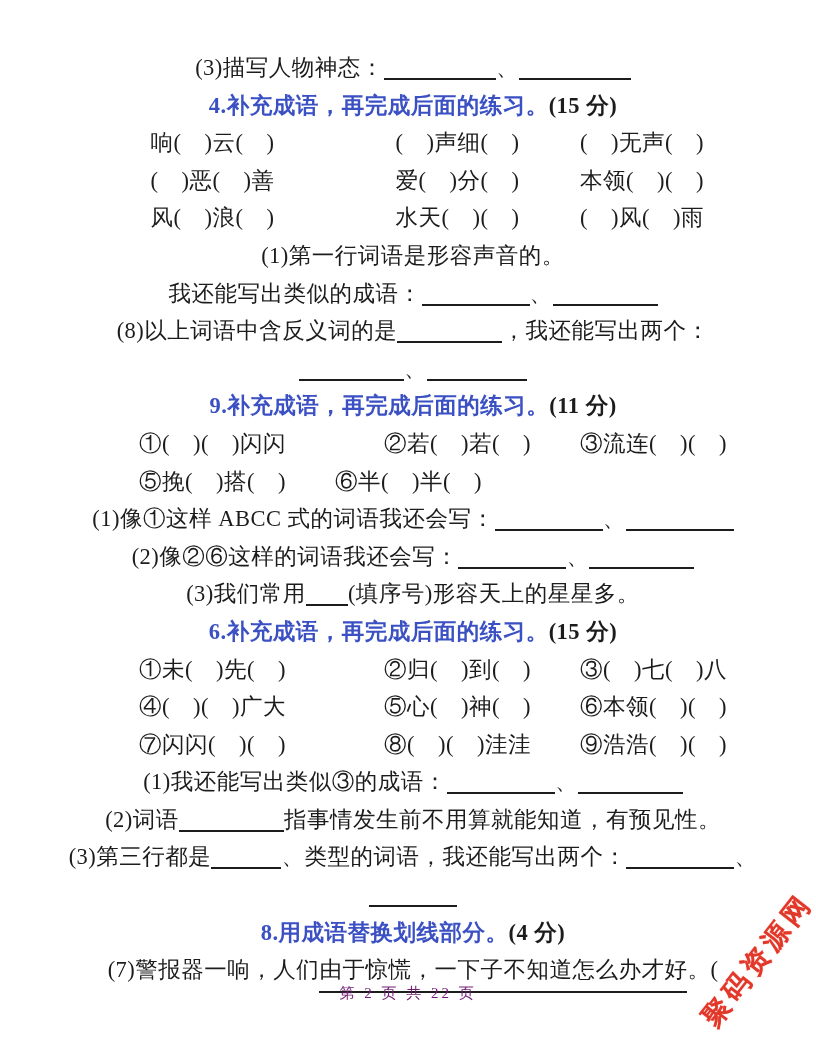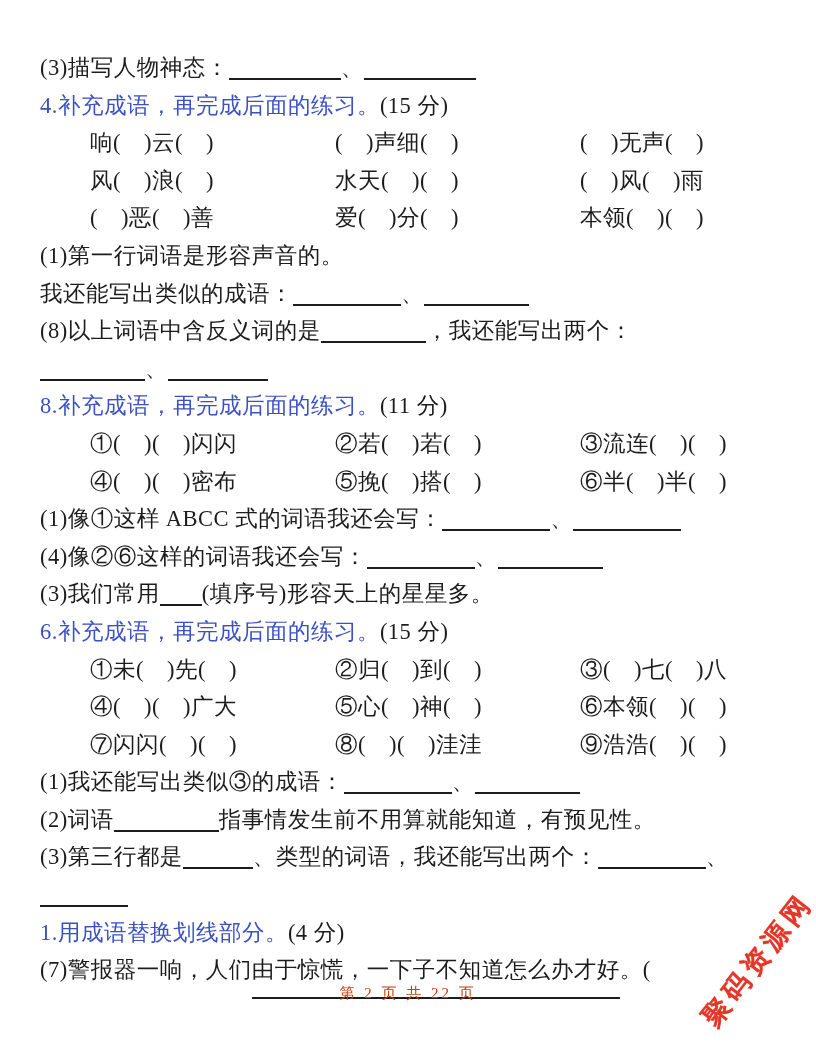--- a/index.html
+++ b/index.html
@@ -13,51 +13,52 @@
   }
   .content{
     position:absolute;
     left:40px;top:49px;right:30px;
   }
   .line{
     font-size:22.5px;
     line-height:37.6px;
     white-space:pre-wrap;
     letter-spacing:0.5px;
+    text-align:center;
   }
-  .heading{color:#3a50c3;}
+  .heading{color:#3a50c3;font-weight:bold;}
   .heading .score{color:#1c1c1c;}
   .grid{display:flex;margin-left:50px;}
   .grid .gc{white-space:pre;}
   .grid .c1{width:245px;}
   .grid .c2{width:245px;}
   
   .bl{
     display:inline-block;
     width:108px;height:1.05em;
     border-bottom:2px solid #1c1c1c;
     margin-bottom:-5px;
   }
   .bl-112{width:112px;}
   .bl-105{width:105px;}
   .bl-100{width:100px;}
   .bl-88{width:88px;}
   .bl-70{width:70px;}
   .bl-42{width:42px;}
   .ul{
     border-bottom:2px solid #1c1c1c;
-    padding-bottom:15px;
+    padding-bottom:9px;
   }
   .footer{
     position:absolute;
     left:0;top:984px;width:100%;
     text-align:center;
     font-size:15px;
     letter-spacing:3px;
-    color:#c2410c;
+    color:#701a75;
   }
   .watermark{
     position:absolute;
     left:668px;top:922px;
     width:210px;
     transform:rotate(-52deg);
     transform-origin:50% 50%;
     color:#e0392c;
     font-size:27px;
     font-weight:bold;
@@ -69,43 +70,43 @@
 </head>
 <body>
 
 <div class="page">
   <div class="content">
 
     <div class="line"><span>(3)描写人物神态：</span><span class="bl bl-112"></span><span>、</span><span class="bl bl-112"></span></div>
 
     <div class="line heading"><span>4.补充成语，再完成后面的练习。</span><span class="score">(15 分)</span></div>
     <div class="line grid"><span class="gc c1">响(　)云(　)</span><span class="gc c2">(　)声细(　)</span><span class="gc">(　)无声(　)</span></div>
+    <div class="line grid"><span class="gc c1">(　)恶(　)善</span><span class="gc c2">爱(　)分(　)</span><span class="gc">本领(　)(　)</span></div>
     <div class="line grid"><span class="gc c1">风(　)浪(　)</span><span class="gc c2">水天(　)(　)</span><span class="gc">(　)风(　)雨</span></div>
-    <div class="line grid"><span class="gc c1">(　)恶(　)善</span><span class="gc c2">爱(　)分(　)</span><span class="gc">本领(　)(　)</span></div>
     <div class="line"><span>(1)第一行词语是形容声音的。</span></div>
     <div class="line"><span>我还能写出类似的成语：</span><span class="bl"></span><span>、</span><span class="bl bl-105"></span></div>
     <div class="line"><span>(8)以上词语中含反义词的是</span><span class="bl bl-105"></span><span>，我还能写出两个：</span></div>
     <div class="line"><span class="bl bl-105"></span><span>、</span><span class="bl bl-100"></span></div>
 
-    <div class="line heading"><span>8.补充成语，再完成后面的练习。</span><span class="score">(11 分)</span></div>
+    <div class="line heading"><span>9.补充成语，再完成后面的练习。</span><span class="score">(11 分)</span></div>
     <div class="line grid"><span class="gc c1">①(　)(　)闪闪</span><span class="gc c2">②若(　)若(　)</span><span class="gc">③流连(　)(　)</span></div>
-    <div class="line grid"><span class="gc c1">④(　)(　)密布</span><span class="gc c2">⑤挽(　)搭(　)</span><span class="gc">⑥半(　)半(　)</span></div>
+    <div class="line grid"><span class="gc c2">⑤挽(　)搭(　)</span><span class="gc">⑥半(　)半(　)</span></div>
     <div class="line"><span>(1)像①这样 ABCC 式的词语我还会写：</span><span class="bl"></span><span>、</span><span class="bl"></span></div>
-    <div class="line"><span>(4)像②⑥这样的词语我还会写：</span><span class="bl"></span><span>、</span><span class="bl bl-105"></span></div>
+    <div class="line"><span>(2)像②⑥这样的词语我还会写：</span><span class="bl"></span><span>、</span><span class="bl bl-105"></span></div>
     <div class="line"><span>(3)我们常用</span><span class="bl bl-42"></span><span>(填序号)形容天上的星星多。</span></div>
 
     <div class="line heading"><span>6.补充成语，再完成后面的练习。</span><span class="score">(15 分)</span></div>
     <div class="line grid"><span class="gc c1">①未(　)先(　)</span><span class="gc c2">②归(　)到(　)</span><span class="gc">③(　)七(　)八</span></div>
     <div class="line grid"><span class="gc c1">④(　)(　)广大</span><span class="gc c2">⑤心(　)神(　)</span><span class="gc">⑥本领(　)(　)</span></div>
     <div class="line grid"><span class="gc c1">⑦闪闪(　)(　)</span><span class="gc c2">⑧(　)(　)洼洼</span><span class="gc">⑨浩浩(　)(　)</span></div>
     <div class="line"><span>(1)我还能写出类似③的成语：</span><span class="bl"></span><span>、</span><span class="bl bl-105"></span></div>
     <div class="line"><span>(2)词语</span><span class="bl bl-105"></span><span>指事情发生前不用算就能知道，有预见性。</span></div>
     <div class="line"><span>(3)第三行都是</span><span class="bl bl-70"></span><span>、类型的词语，我还能写出两个：</span><span class="bl"></span><span>、</span></div>
     <div class="line"><span class="bl bl-88"></span></div>
 
-    <div class="line heading"><span>1.用成语替换划线部分。</span><span class="score">(4 分)</span></div>
+    <div class="line heading"><span>8.用成语替换划线部分。</span><span class="score">(4 分)</span></div>
     <div class="line"><span>(7)警报器一响，人们</span><span class="ul">由于惊慌，一下子不知道怎么办才好</span><span>。(</span></div>
 
   </div>
 
   <div class="footer">第 2 页 共 22 页</div>
   <div class="watermark">聚码资源网</div>
 </div>
 
 </body></html>

